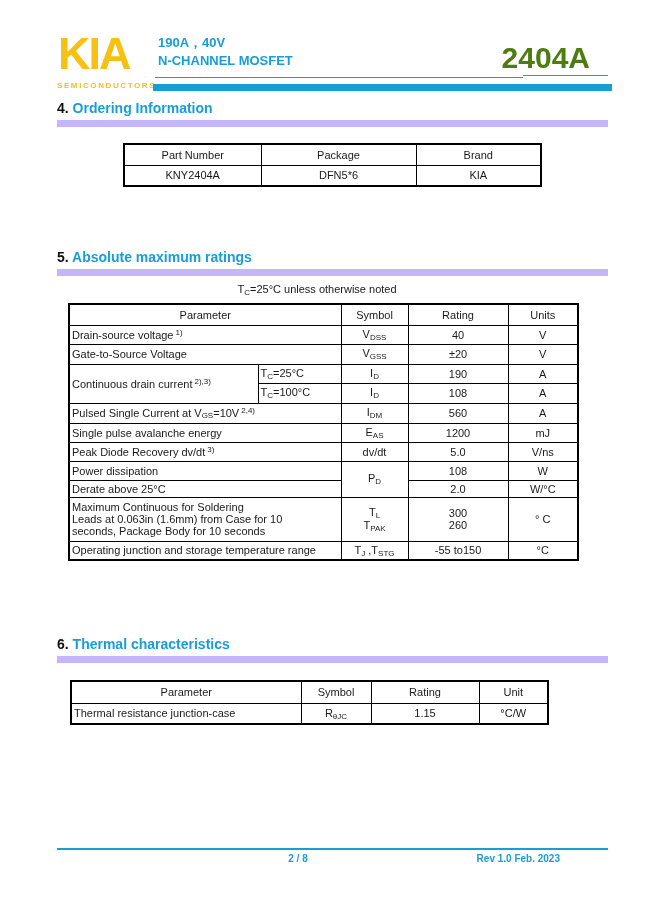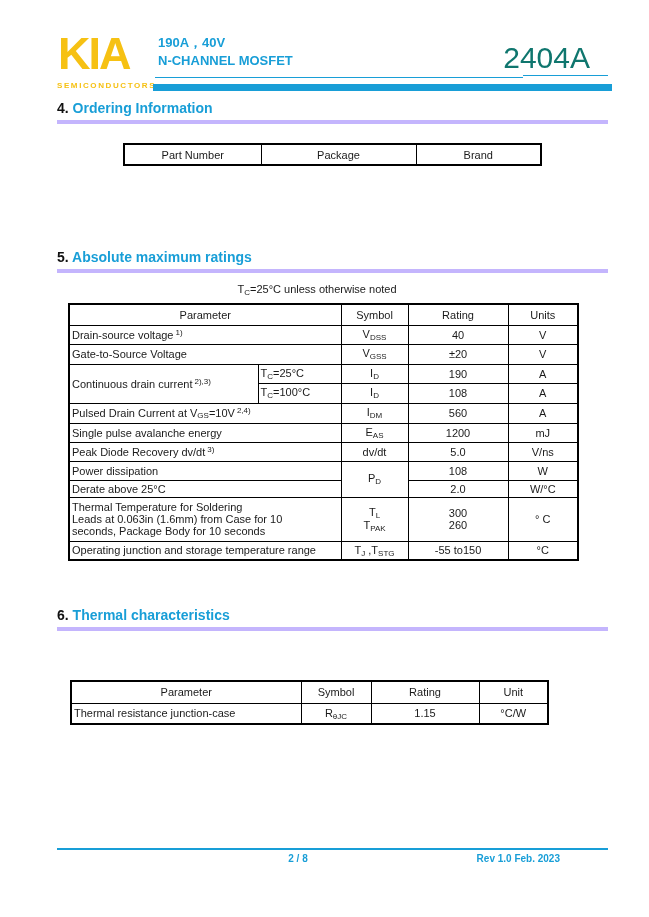--- a/index.html
+++ b/index.html
@@ -3,30 +3,30 @@
 <meta charset="utf-8">
 <style>
   * { margin:0; padding:0; box-sizing:border-box; }
   body { background:#e8e8e8; font-family:"Liberation Sans", sans-serif; color:#1a1a1a; }
   .page { position:relative; width:649px; height:917px; background:#ffffff; margin:0 auto; overflow:hidden; }
 
   
   .logo { position:absolute; left:58px; top:30px; font-size:45px; font-weight:700; letter-spacing:-2px; color:#f6c113; line-height:48px; }
   .logo-sub { position:absolute; left:57px; top:81px; font-size:8px; font-weight:700; letter-spacing:1.6px; color:#f6c113; }
   .subtitle { position:absolute; left:158px; top:34px; font-size:13px; font-weight:700; color:#189ed7; line-height:18px; }
-  .part-big { position:absolute; left:390px; top:42px; width:200px; text-align:right; font-size:30px; color:#0f766e; line-height:32px; }
+  .part-big { position:absolute; left:390px; top:42px; width:200px; text-align:right; font-size:30px; color:#4d7c0f; line-height:32px;font-weight:bold; }
   .rule-thin-a { position:absolute; left:155px; top:77px; width:368px; height:1px; background:#189ed7; }
   .rule-thin-b { position:absolute; left:523px; top:75px; width:85px; height:1px; background:#189ed7; }
   .rule-thick { position:absolute; left:153px; top:84px; width:459px; height:7px; background:#189ed7; }
 
   
-  .sec { position:absolute; left:57px; width:551px; font-size:14px; font-weight:700; padding-bottom:4px; border-bottom:4px solid #c4b5fd; }
+  .sec { position:absolute; left:57px; width:551px; font-size:14px; font-weight:700; padding-bottom:4px; border-bottom:7px solid #c4b5fd; }
   .sec .num { color:#111111; }
   .sec .ttl { color:#189ed7; }
-  #sec4 { top:100px; } #sec5 { top:249px; } #sec6 { top:607px; }
+  #sec4 { top:100px; } #sec5 { top:249px; } #sec6 { top:636px; }
 
   
   table { border-collapse:collapse; table-layout:fixed; font-size:11px; color:#1a1a1a; }
   table, th, td { border:1px solid #000; }
   table { border-width:2px; }
   th { font-weight:400; }
   th, td { text-align:center; vertical-align:middle; padding:0 2px; }
   td.p { text-align:left; }
 
   #ordering-table { position:absolute; left:123px; top:143px; width:417px; }
@@ -75,20 +75,25 @@
     <colgroup>
         <col style="width:137px">
         <col style="width:155px">
         <col style="width:125px">
       </colgroup>
     <tbody>
         <tr>
       <th>Part Number</th>
       <th>Package</th>
       <th>Brand</th>
+    </tr>
+    <tr>
+      <td>KNY2404A</td>
+      <td>DFN5*6</td>
+      <td>KIA</td>
     </tr>
   </tbody>
     </table>
 
   <div class="sec" id="sec5">
     <span class="num">5.</span>
     <span class="ttl">Absolute maximum ratings</span>
   </div>
 
   <div class="note"><span>T</span><span class="sub">C</span><span>=25°C unless otherwise noted</span></div>
@@ -127,21 +132,21 @@
       <td>190</td>
       <td>A</td>
     </tr>
     <tr style="height:20px">
       <td class="p"><span>T</span><span class="sub">C</span><span>=100°C</span></td>
       <td><span>I</span><span class="sub">D</span></td>
       <td>108</td>
       <td>A</td>
     </tr>
     <tr style="height:20px">
-      <td class="p" colspan="2"><span>Pulsed Drain Current at V</span><span class="sub">GS</span><span>=10V</span><span class="sup">2,4)</span></td>
+      <td class="p" colspan="2"><span>Pulsed Single Current at V</span><span class="sub">GS</span><span>=10V</span><span class="sup">2,4)</span></td>
       <td><span>I</span><span class="sub">DM</span></td>
       <td>560</td>
       <td>A</td>
     </tr>
     <tr style="height:19px">
       <td class="p" colspan="2">Single pulse avalanche energy</td>
       <td><span>E</span><span class="sub">AS</span></td>
       <td>1200</td>
       <td>mJ</td>
     </tr>
@@ -157,21 +162,21 @@
       <td>108</td>
       <td>W</td>
     </tr>
     <tr style="height:17px">
       <td class="p" colspan="2">Derate above 25°C</td>
       <td>2.0</td>
       <td>W/°C</td>
     </tr>
     <tr style="height:44px">
       <td class="p" colspan="2">
-        <div>Thermal Temperature for Soldering</div>
+        <div>Maximum Continuous for Soldering</div>
         <div>Leads at 0.063in (1.6mm) from Case for 10</div>
         <div>seconds, Package Body for 10 seconds</div>
       </td>
       <td>
         <div><span>T</span><span class="sub">L</span></div>
         <div><span>T</span><span class="sub">PAK</span></div>
       </td>
       <td>
         <div>300</div>
         <div>260</div>

